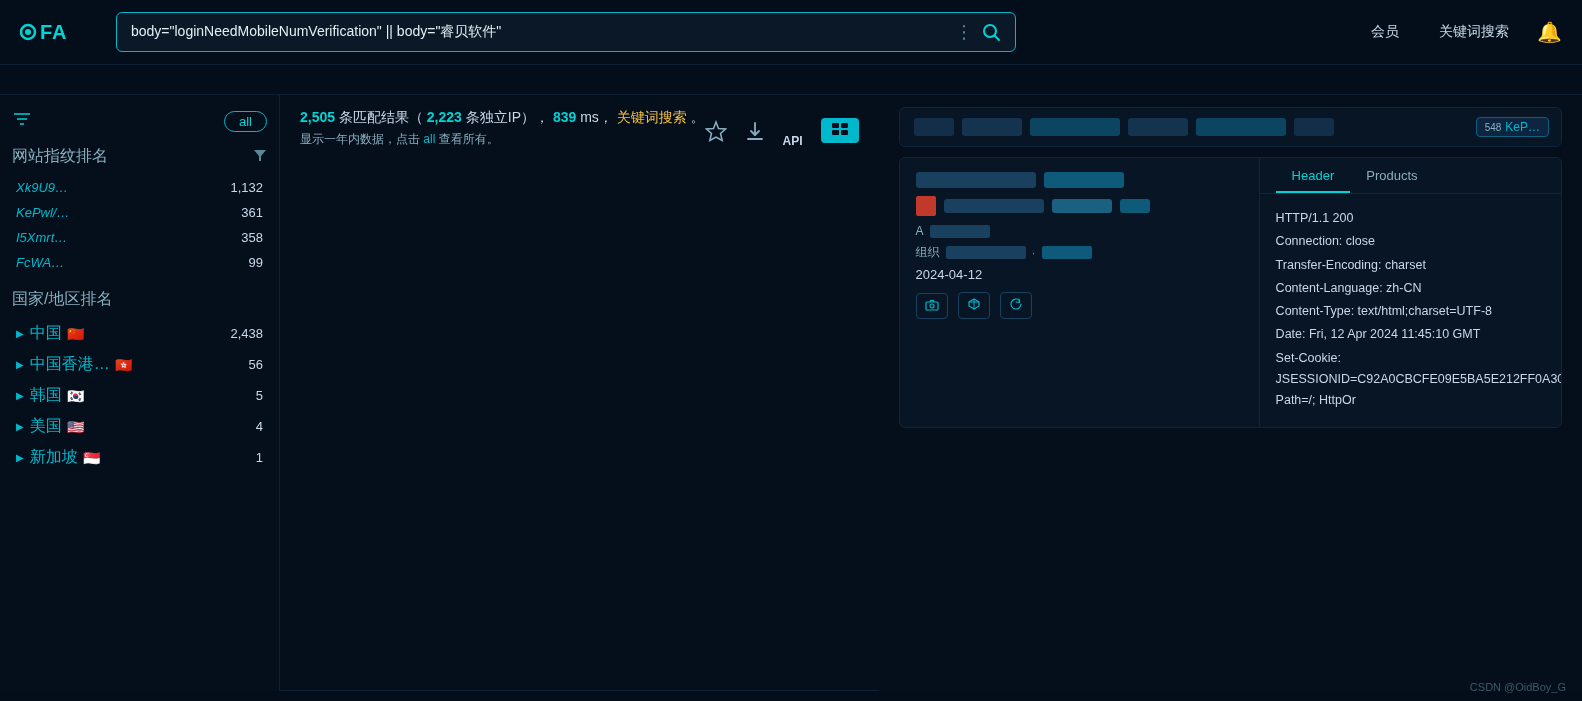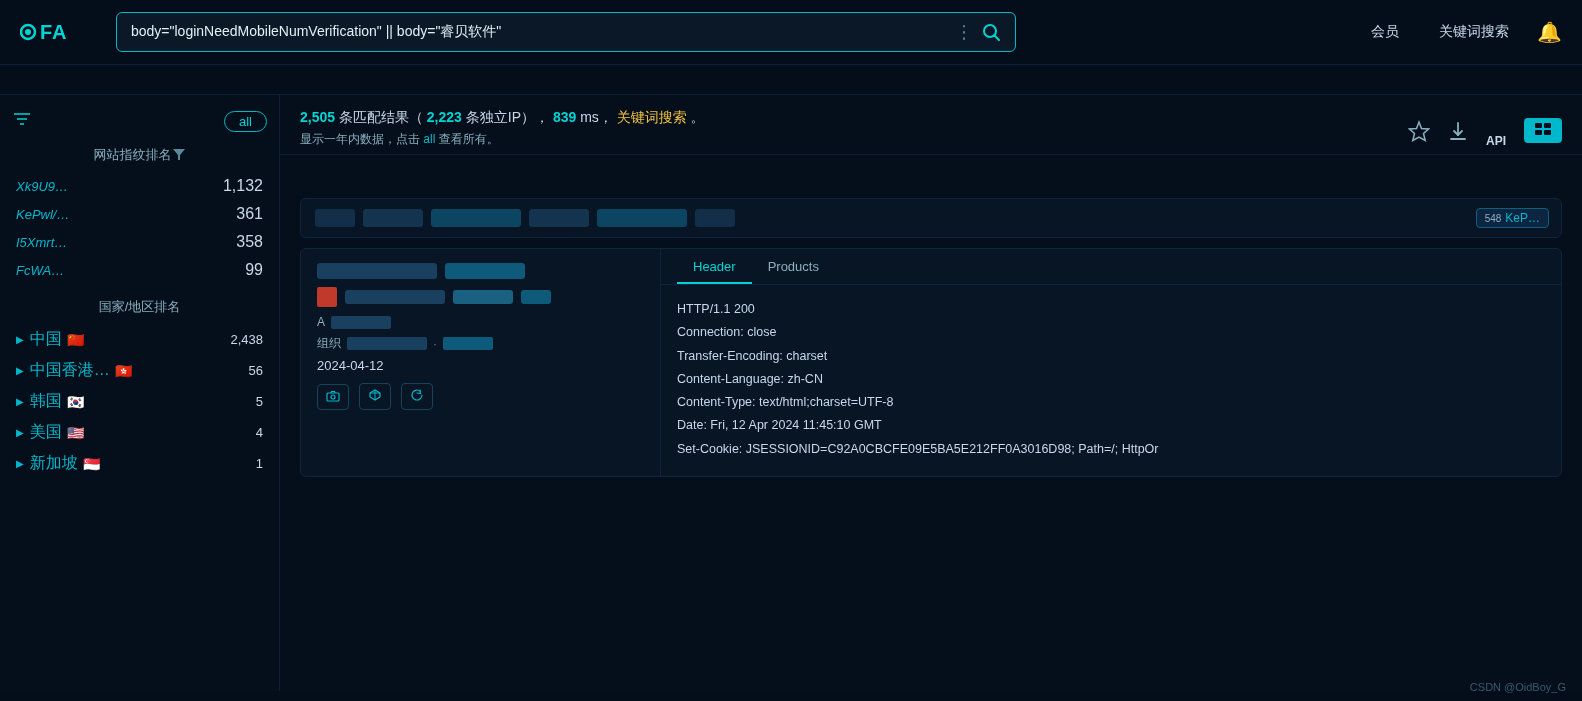--- a/index.html
+++ b/index.html
@@ -141,26 +141,26 @@
     .all-badge {
       border: 1.5px solid #00b8cc;
       color: #00d4d4;
       border-radius: 20px;
       padding: 2px 14px;
       font-size: 13px;
       cursor: pointer;
     }
 
     .section-title {
-      font-size: 13px;
+      font-size: 16px;
       color: #8ab0c0;
       margin: 14px 0 8px 0;
       display: flex;
       align-items: center;
-      justify-content: center;
+      justify-content: space-between;
     }
 
     .filter-funnel {
       color: #5a8a9a;
       font-size: 14px;
       cursor: pointer;
     }
 
     .sidebar-item {
       display: flex;
@@ -172,21 +172,21 @@
     }
 
     .sidebar-item-name {
       color: #00b8cc;
       font-size: 13px;
       font-style: italic;
     }
 
     .sidebar-item-count {
       color: #c8d8e8;
-      font-size: 16px;
+      font-size: 13px;
     }
 
     .country-item {
       display: flex;
       align-items: center;
       justify-content: space-between;
       padding: 5px 4px;
       cursor: pointer;
       border-radius: 4px;
     }
@@ -213,24 +213,22 @@
 
     .country-count {
       color: #c8d8e8;
       font-size: 13px;
     }
 
     
     .results-area {
       flex: 1;
       display: flex;
-      flex-direction: column;
       background: #050f1c;
       overflow: hidden;
-      gap: 31px;
     }
 
     .results-header {
       padding: 14px 20px 6px 20px;
       border-bottom: 1px solid #0d2035;
       display: flex;
       align-items: flex-start;
       justify-content: space-between;
     }
 

